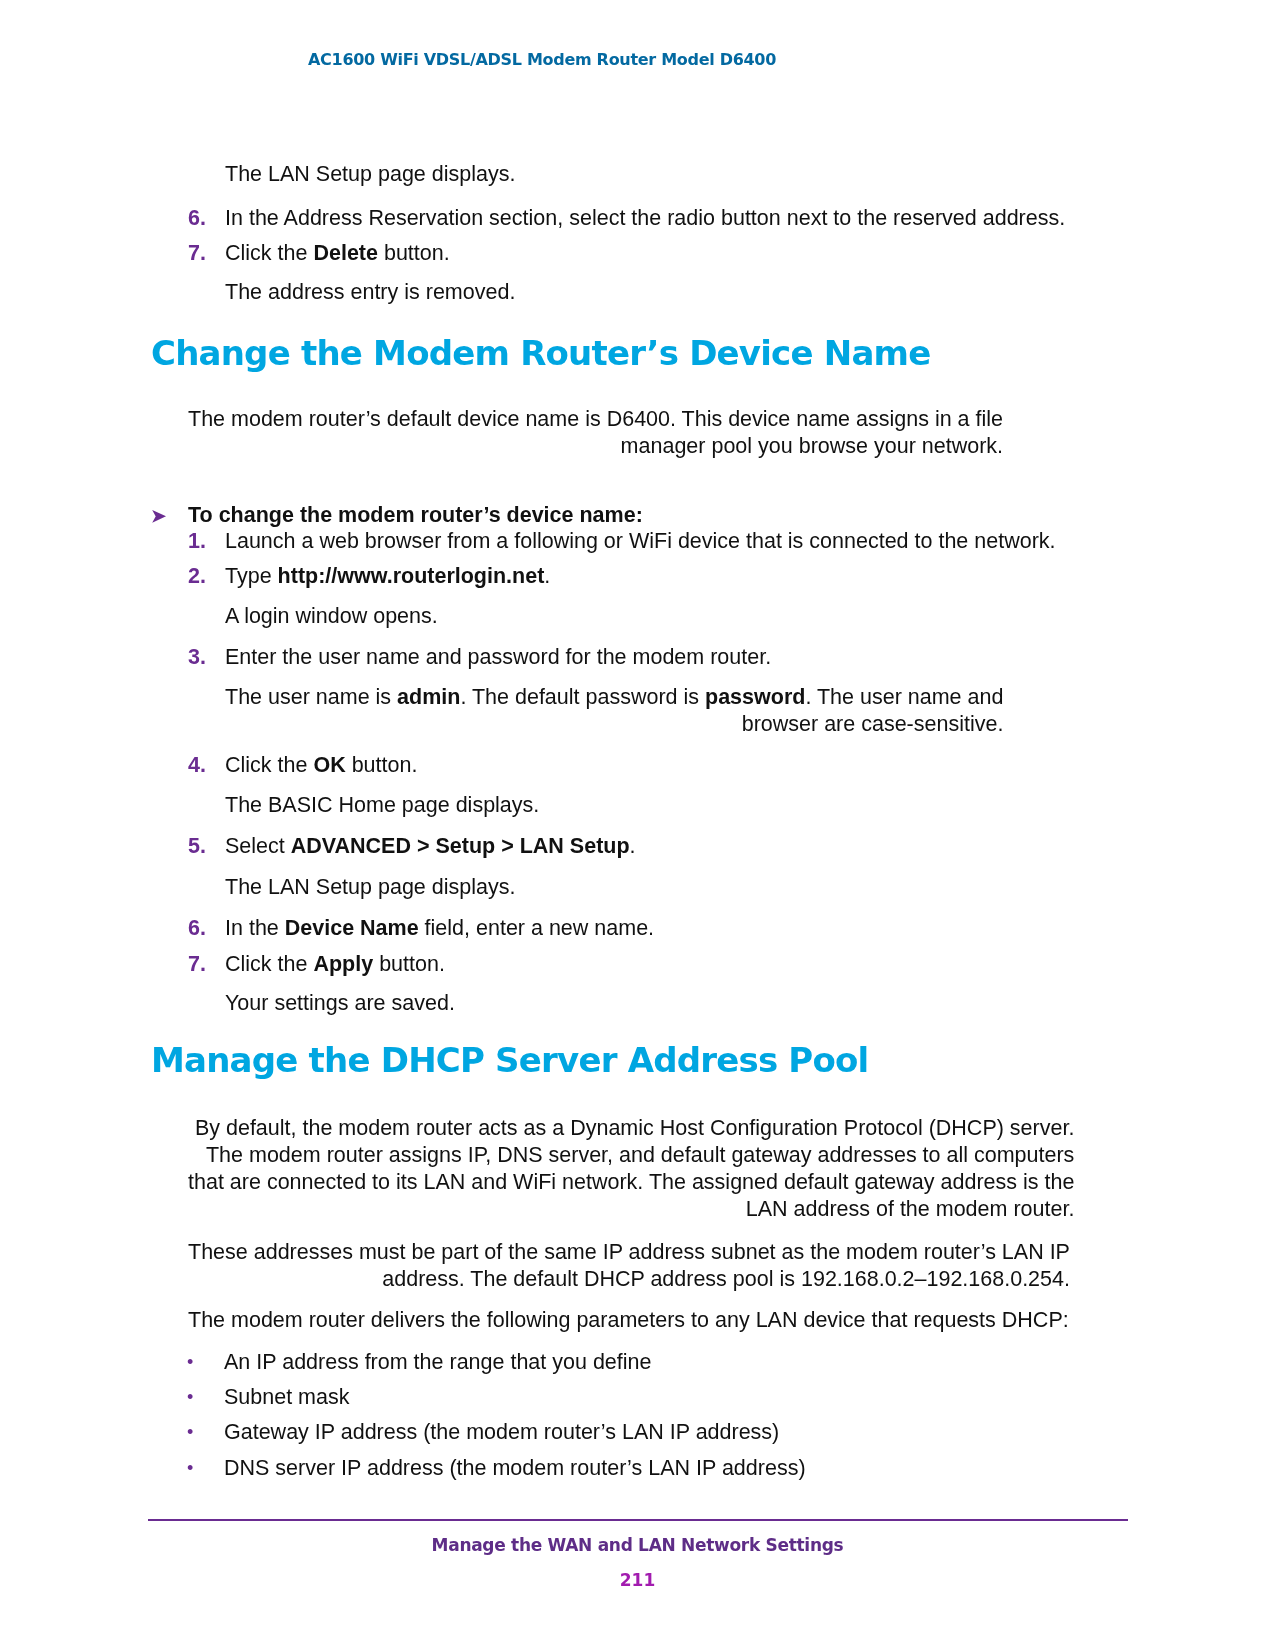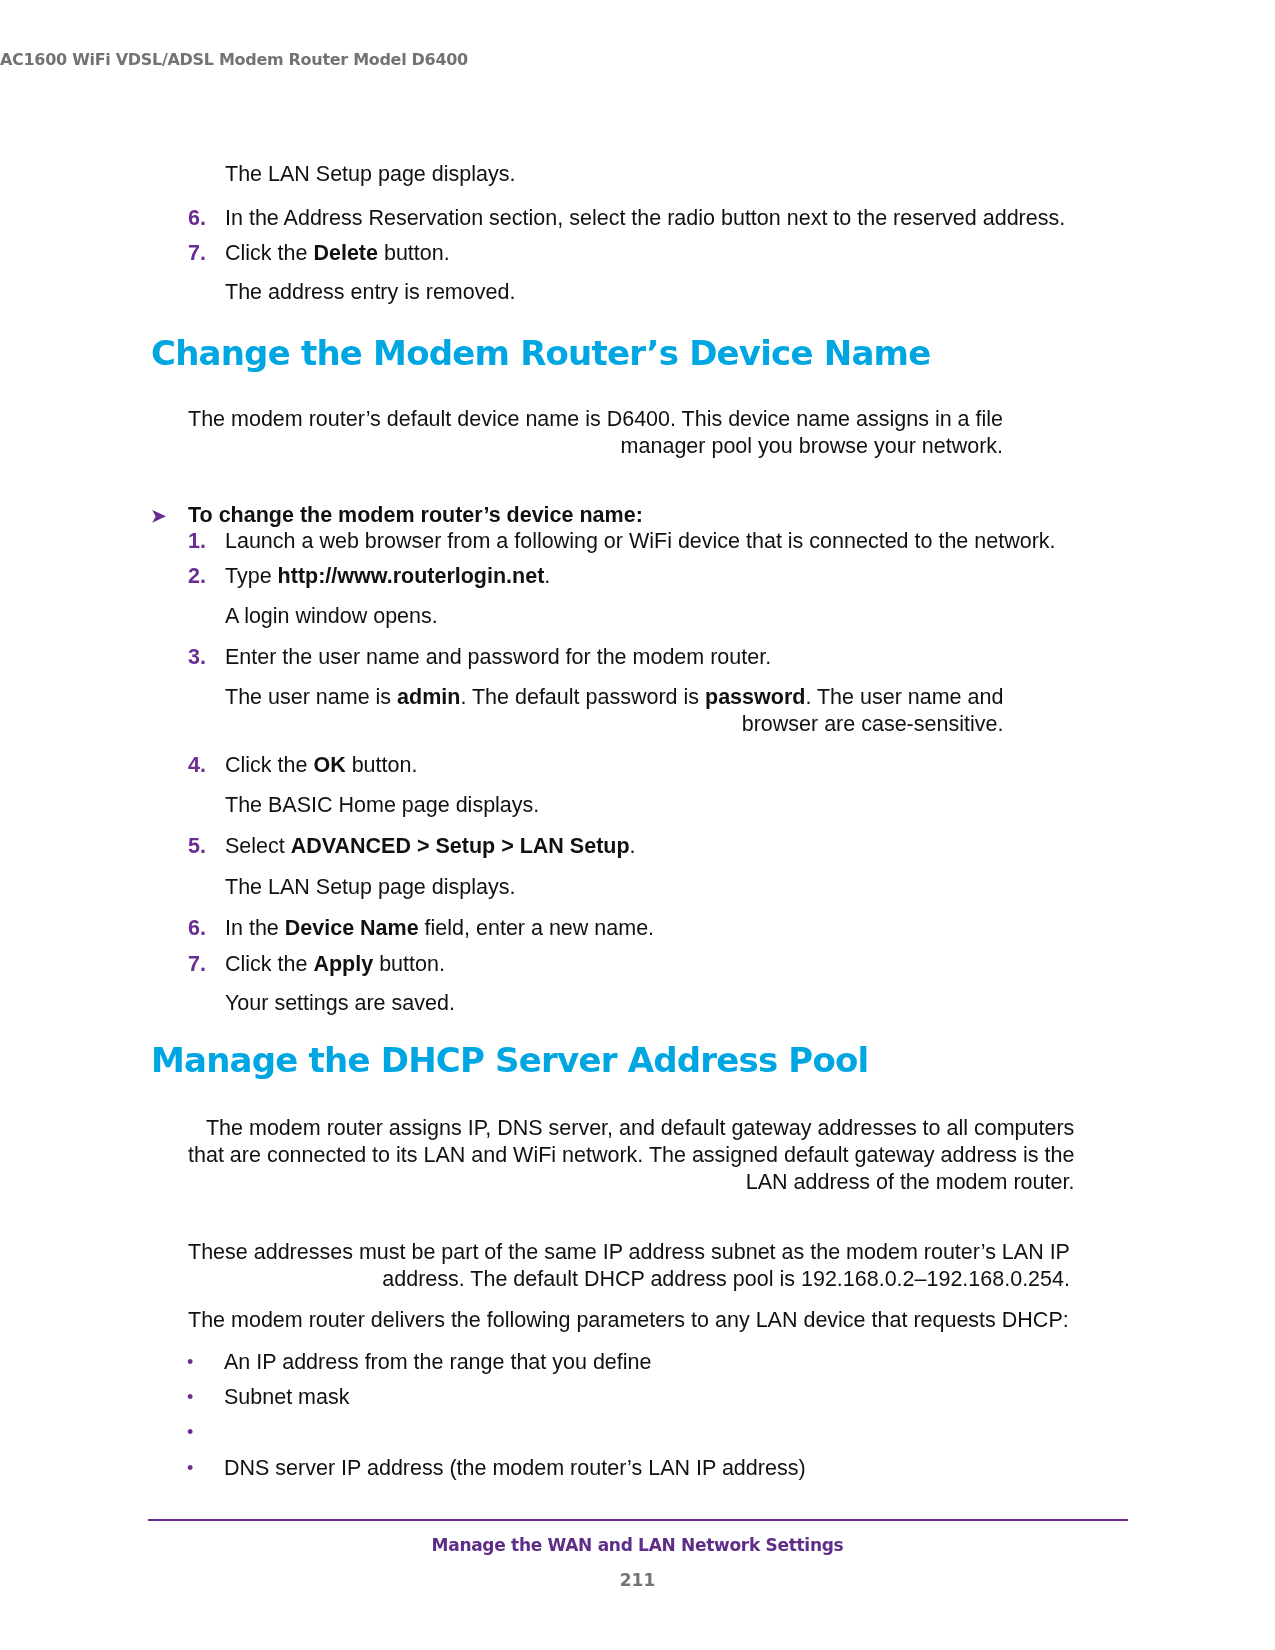--- a/index.html
+++ b/index.html
@@ -1,23 +1,23 @@
 <!DOCTYPE html>
 <html><head>
   <meta charset="utf-8">
   <style>
     html, body { margin: 0; padding: 0; background: #ffffff; }
     body {
       width: 1275px; height: 1650px; position: relative; overflow: hidden;
       font-family: "Liberation Sans", sans-serif; color: #111111;
     }
     .running-header {
-      position: absolute; top: 50px; left: 0; width: 1084px; text-align: left;
+      position: absolute; top: 50px; left: 0; width: 1084px; text-align: center;
       font-family: "DejaVu Sans", sans-serif; font-weight: bold; font-size: 16px;
-      letter-spacing: -0.3px; color: #737373;
+      letter-spacing: -0.3px; color: #0369a1;
     }
     .content { position: absolute; left: 0; top: 0; width: 1275px; }
     .p { position: absolute; font-size: 21.5px; line-height: 27px; color: #111; text-align: right; }
     .step { position: absolute; font-size: 21.5px; line-height: 27px; }
     .step .num {
       position: absolute; left: -37px; top: 0; color: #6a2c91; font-weight: bold;
     }
     .h2 {
       position: absolute; left: 151px; font-family: "DejaVu Sans", sans-serif;
       font-weight: bold; font-size: 34px; color: #00a6e1; letter-spacing: -0.8px;
@@ -34,21 +34,21 @@
     .footer-rule {
       position: absolute; left: 148px; top: 1519px; width: 980px; height: 2px; background: #6a2c91;
     }
     .footer-title {
       position: absolute; top: 1535px; left: 0; width: 1275px; text-align: center;
       font-family: "DejaVu Sans", sans-serif; font-weight: bold; font-size: 17px;
       color: #5e2d87; letter-spacing: -0.3px;
     }
     .footer-page {
       position: absolute; top: 1570px; left: 0; width: 1275px; text-align: center;
-      font-family: "DejaVu Sans", sans-serif; font-weight: bold; font-size: 17px; color: #737373;
+      font-family: "DejaVu Sans", sans-serif; font-weight: bold; font-size: 17px; color: #a21caf;
     }
   </style>
 </head>
 <body>
 
 <div class="running-header">AC1600 WiFi VDSL/ADSL Modem Router Model D6400</div>
 
 <div class="content">
 
   <div class="p" style="left:225px; top:161px;">The LAN Setup page displays.</div>
@@ -111,20 +111,21 @@
   </div>
   <div class="step" style="left:225px; top:951px;">
     <span class="num">7.</span>
     <span>Click the </span><b>Apply</b><span> button.</span>
   </div>
   <div class="p" style="left:225px; top:990px;">Your settings are saved.</div>
 
   <div class="h2" style="top:1040px;">Manage the DHCP Server Address Pool</div>
 
   <div class="p" style="left:188px; top:1115px;">
+    <div>By default, the modem router acts as a Dynamic Host Configuration Protocol (DHCP) server.</div>
     <div>The modem router assigns IP, DNS server, and default gateway addresses to all computers</div>
     <div>that are connected to its LAN and WiFi network. The assigned default gateway address is the</div>
     <div>LAN address of the modem router.</div>
   </div>
 
   <div class="p" style="left:188px; top:1239px;">
     <div>These addresses must be part of the same IP address subnet as the modem router’s LAN IP</div>
     <div>address. The default DHCP address pool is 192.168.0.2–192.168.0.254.</div>
   </div>
 
@@ -133,20 +134,21 @@
   <div class="bullet" style="top:1349px;">
     <span class="dot">•</span>
     <span>An IP address from the range that you define</span>
   </div>
   <div class="bullet" style="top:1384px;">
     <span class="dot">•</span>
     <span>Subnet mask</span>
   </div>
   <div class="bullet" style="top:1419px;">
     <span class="dot">•</span>
+    <span>Gateway IP address (the modem router’s LAN IP address)</span>
   </div>
   <div class="bullet" style="top:1455px;">
     <span class="dot">•</span>
     <span>DNS server IP address (the modem router’s LAN IP address)</span>
   </div>
 </div>
 
 <div class="footer-rule"></div>
 <div class="footer-title">Manage the WAN and LAN Network Settings</div>
 <div class="footer-page">211</div>

